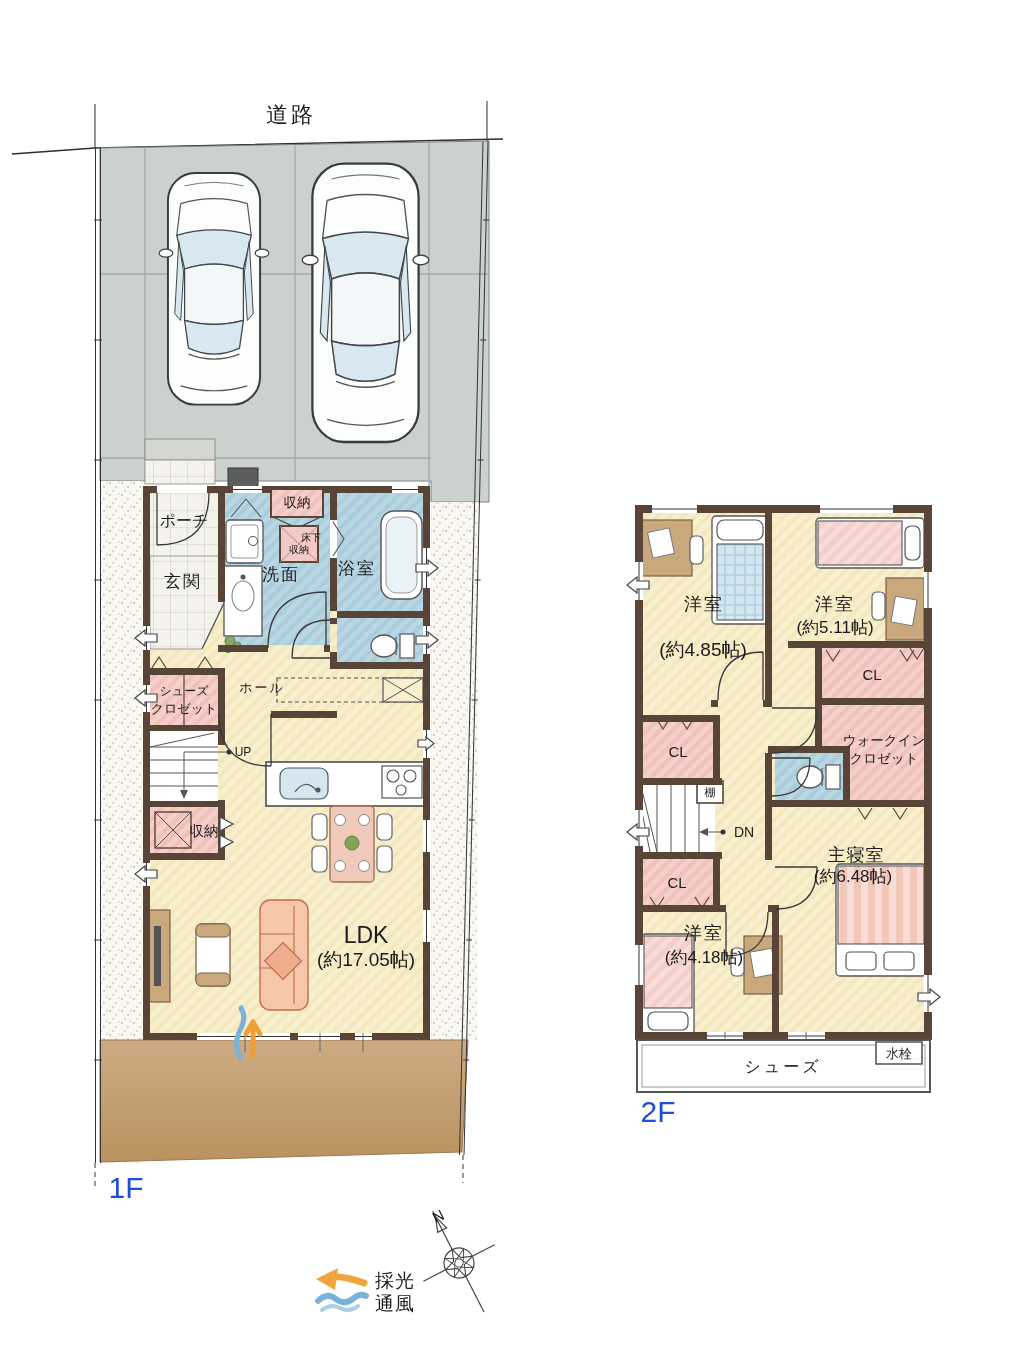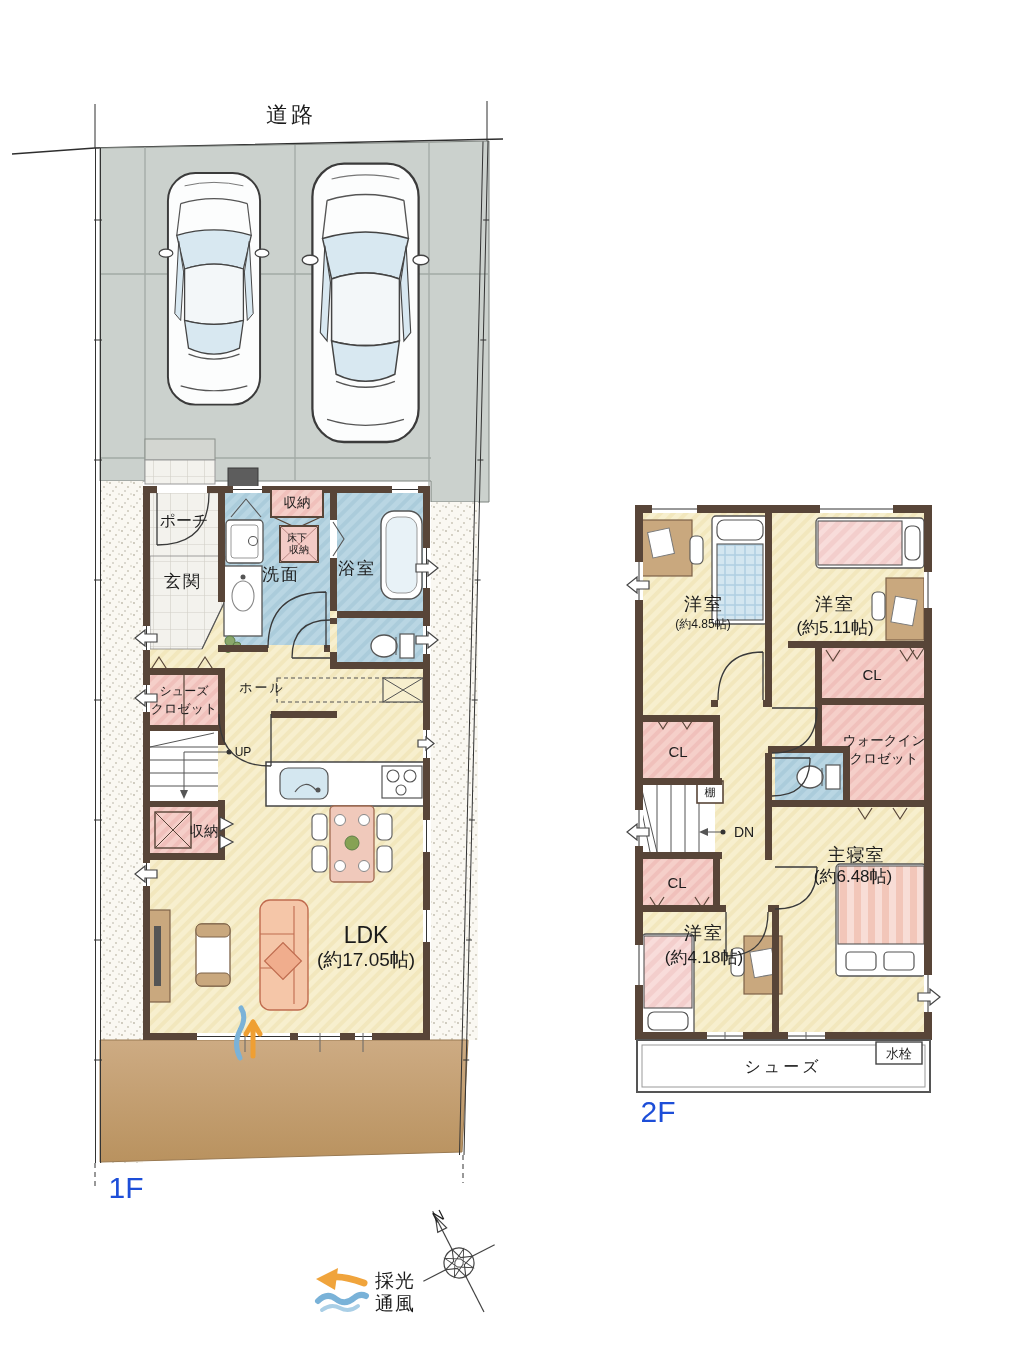--- a/index.html
+++ b/index.html
@@ -462,34 +462,34 @@
 </g>
 </svg>
 
 <div class="lbl" style="left:291px;top:115px;font-size:22px;letter-spacing:3px">道路</div>
 <div class="lbl big" style="left:126px;top:1188px">1F</div>
 <div class="lbl big" style="left:658px;top:1112px">2F</div>
 
 <div class="lbl" style="left:184px;top:521px;font-size:16px">ポーチ</div>
 <div class="lbl" style="left:183px;top:581px;font-size:17px;letter-spacing:2px">玄関</div>
 <div class="lbl" style="left:297px;top:503px;font-size:13.5px">収納</div>
-<div class="lbl" style="left:297px;top:538px;font-size:10px">床下</div>
+<div class="lbl" style="left:311px;top:538px;font-size:10px">床下</div>
 <div class="lbl" style="left:299px;top:550px;font-size:10px">収納</div>
 <div class="lbl" style="left:281px;top:574px;font-size:17px;letter-spacing:2px">洗面</div>
 <div class="lbl" style="left:357px;top:568px;font-size:17px;letter-spacing:2px">浴室</div>
 <div class="lbl" style="left:262px;top:687px;font-size:13px;letter-spacing:2px">ホール</div>
 <div class="lbl" style="left:184px;top:691px;font-size:12px">シューズ</div>
 <div class="lbl" style="left:184px;top:708px;font-size:13px">クロゼット</div>
 <div class="lbl" style="left:243px;top:752px;font-size:12px">UP</div>
 <div class="lbl" style="left:204px;top:831px;font-size:14.5px">収納</div>
 <div class="lbl" style="left:366px;top:935px;font-size:23px">LDK</div>
 <div class="lbl" style="left:366px;top:959px;font-size:19px">(約17.05帖)</div>
 
 <div class="lbl" style="left:704px;top:604px;font-size:18px;letter-spacing:2px">洋室</div>
-<div class="lbl" style="left:703px;top:624px;font-size:12px">(約4.85帖)</div>
+<div class="lbl" style="left:703px;top:649px;font-size:19px">(約4.85帖)</div>
 <div class="lbl" style="left:835px;top:604px;font-size:18px;letter-spacing:2px">洋室</div>
 <div class="lbl" style="left:835px;top:627px;font-size:17px">(約5.11帖)</div>
 <div class="lbl" style="left:872px;top:674px;font-size:15px">CL</div>
 <div class="lbl" style="left:884px;top:741px;font-size:13.5px">ウォークイン</div>
 <div class="lbl" style="left:884px;top:759px;font-size:13.5px">クロゼット</div>
 <div class="lbl" style="left:678px;top:751px;font-size:15px">CL</div>
 <div class="lbl" style="left:710px;top:792px;font-size:11px">棚</div>
 <div class="lbl" style="left:744px;top:832px;font-size:14px">DN</div>
 <div class="lbl" style="left:677px;top:882px;font-size:15px">CL</div>
 <div class="lbl" style="left:704px;top:933px;font-size:18px;letter-spacing:2px">洋室</div>

